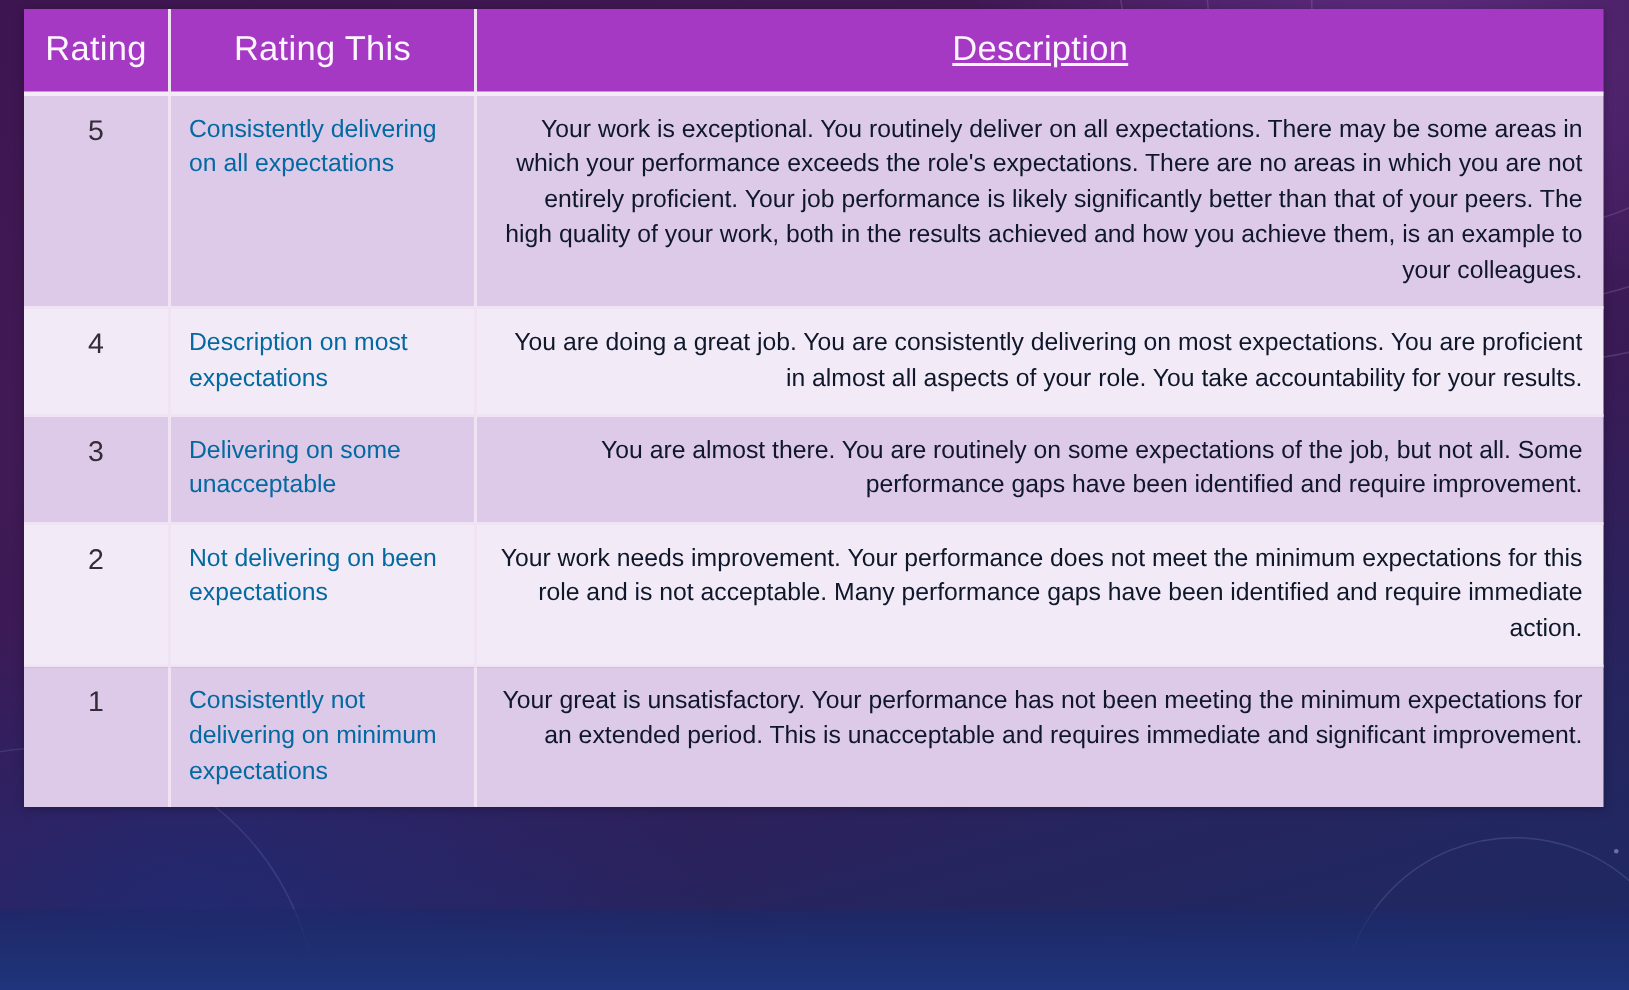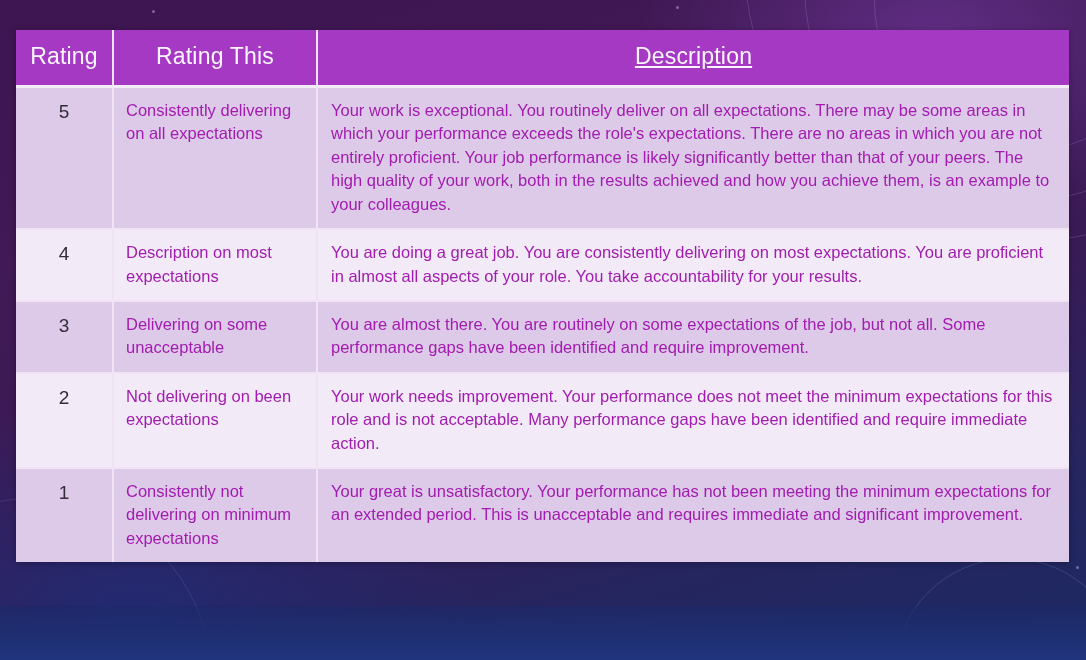--- a/index.html
+++ b/index.html
@@ -45,21 +45,21 @@
     position: absolute;
     width: 3px; height: 3px;
     border-radius: 50%;
     background: rgba(230,220,255,0.40);
   }
 
   
   #table-wrap {
     position: absolute;
     left: 16px;
-    top: 30px;
+    top: 6px;
     width: 1053px;
     box-shadow: 0 1px 6px rgba(0,0,0,0.28);
   }
   table.rating-table {
     width: 100%;
     border-collapse: separate;
     border-spacing: 0;
     table-layout: fixed;
   }
   table.rating-table col.c-rating { width: 98px; }
@@ -95,25 +95,26 @@
 
   td.cell-rating {
     text-align: center;
     font-size: 19px;
     color: #332d38;
     padding: 11px 6px 10px;
   }
   td.cell-label {
     padding: 11px 14px 12px 12px;
     font-size: 16.5px;
-    color: #a21caf;
+    color: #0369a1;
   }
   td.cell-desc {
     padding: 11px 14px 12px 13px;
-    color: #a21caf;
+    color: #0f172a;
+    text-align: right;
   }
 </style>
 </head>
 <body>
 
 <div id="backdrop">
   <div class="arc a1"></div>
   <div class="arc a2"></div>
   <div class="arc a3"></div>
   <div class="arc a4"></div>

